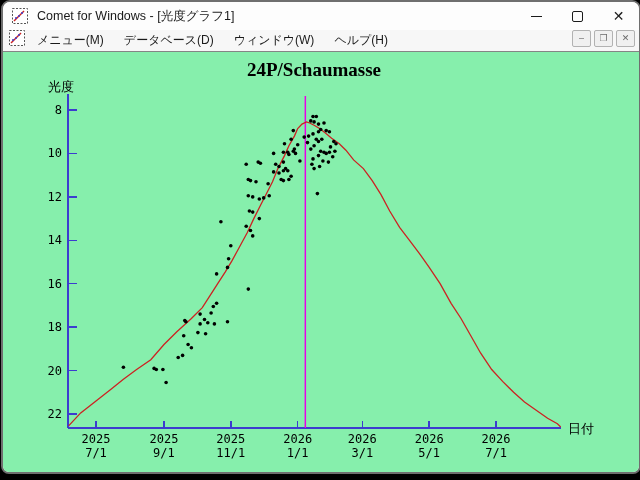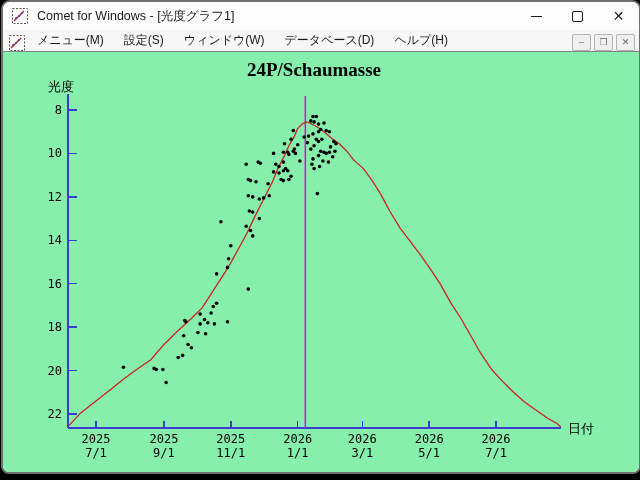--- a/index.html
+++ b/index.html
@@ -10,21 +10,21 @@
   .titlebar{height:28px;background:#fdfdfd;display:flex;align-items:center;padding-left:9px;}
   .titlebar .apptitle{font-size:12.5px;color:#191919;margin-left:9px;flex:1;
     white-space:nowrap;overflow:hidden;}
   .wbtn{width:41px;height:28px;display:flex;align-items:center;justify-content:center;
     font-size:13px;color:#1b1b1b;cursor:default;}
   .wbtn.close{font-size:14px;}
   .wbtn .minline{display:block;width:11px;height:1px;background:#1b1b1b;}
   .wbtn .maxsq{display:block;width:9px;height:9px;border:1.2px solid #1b1b1b;border-radius:2px;}
   
   .menubar{height:21px;background:#f7f7f7;border-bottom:1px solid #858585;
-    display:flex;align-items:flex-end;padding-left:5px;font-size:12px;color:#1a1a1a;}
+    display:flex;align-items:flex-start;padding-left:5px;font-size:12px;color:#1a1a1a;}
   .menu-item{padding:2px 10px;white-space:nowrap;}
   .menu-spacer{flex:1;}
   .mdi-btn{width:17px;height:15px;background:#f0f0f0;border:1px solid #b2b2b2;border-radius:2px;
     display:flex;align-items:center;justify-content:center;font-size:9px;color:#6a6a6a;
     margin-right:3px;line-height:1;}
   .mdi-btn:last-child{margin-right:4px;}
   
   .appicon{width:16px;height:16px;flex:0 0 16px;}
   .menubar .appicon{margin:0 2px 0 1px;}
   
@@ -61,23 +61,22 @@
 
   <div class="menubar">
     <svg class="appicon" viewBox="0 0 16 16">
       <rect x="0.5" y="0.5" width="15" height="15" fill="#ffffff" stroke="#555555" stroke-width="1" stroke-dasharray="2 1.5"></rect>
       <path d="M2,13 L12,3" stroke="#cc2222" stroke-width="1.4" fill="none"></path>
       <circle cx="4" cy="10" r="1" fill="#3c3ccf"></circle>
       <circle cx="7" cy="8" r="1" fill="#3c3ccf"></circle>
       <circle cx="10" cy="5" r="1" fill="#3c3ccf"></circle>
     </svg>
     <span class="menu-item">メニュー(M)</span>
-    <span class="menu-item">設定(S)</span>
+    <span class="menu-item">データベース(D)</span>
     <span class="menu-item">ウィンドウ(W)</span>
-    <span class="menu-item">データベース(D)</span>
     <span class="menu-item">ヘルプ(H)</span>
     <span class="menu-spacer"></span>
     <span class="mdi-btn">
         <span>–</span>
       </span>
     <span class="mdi-btn">
         <span>❐</span>
       </span>
     <span class="mdi-btn">
         <span>✕</span>

